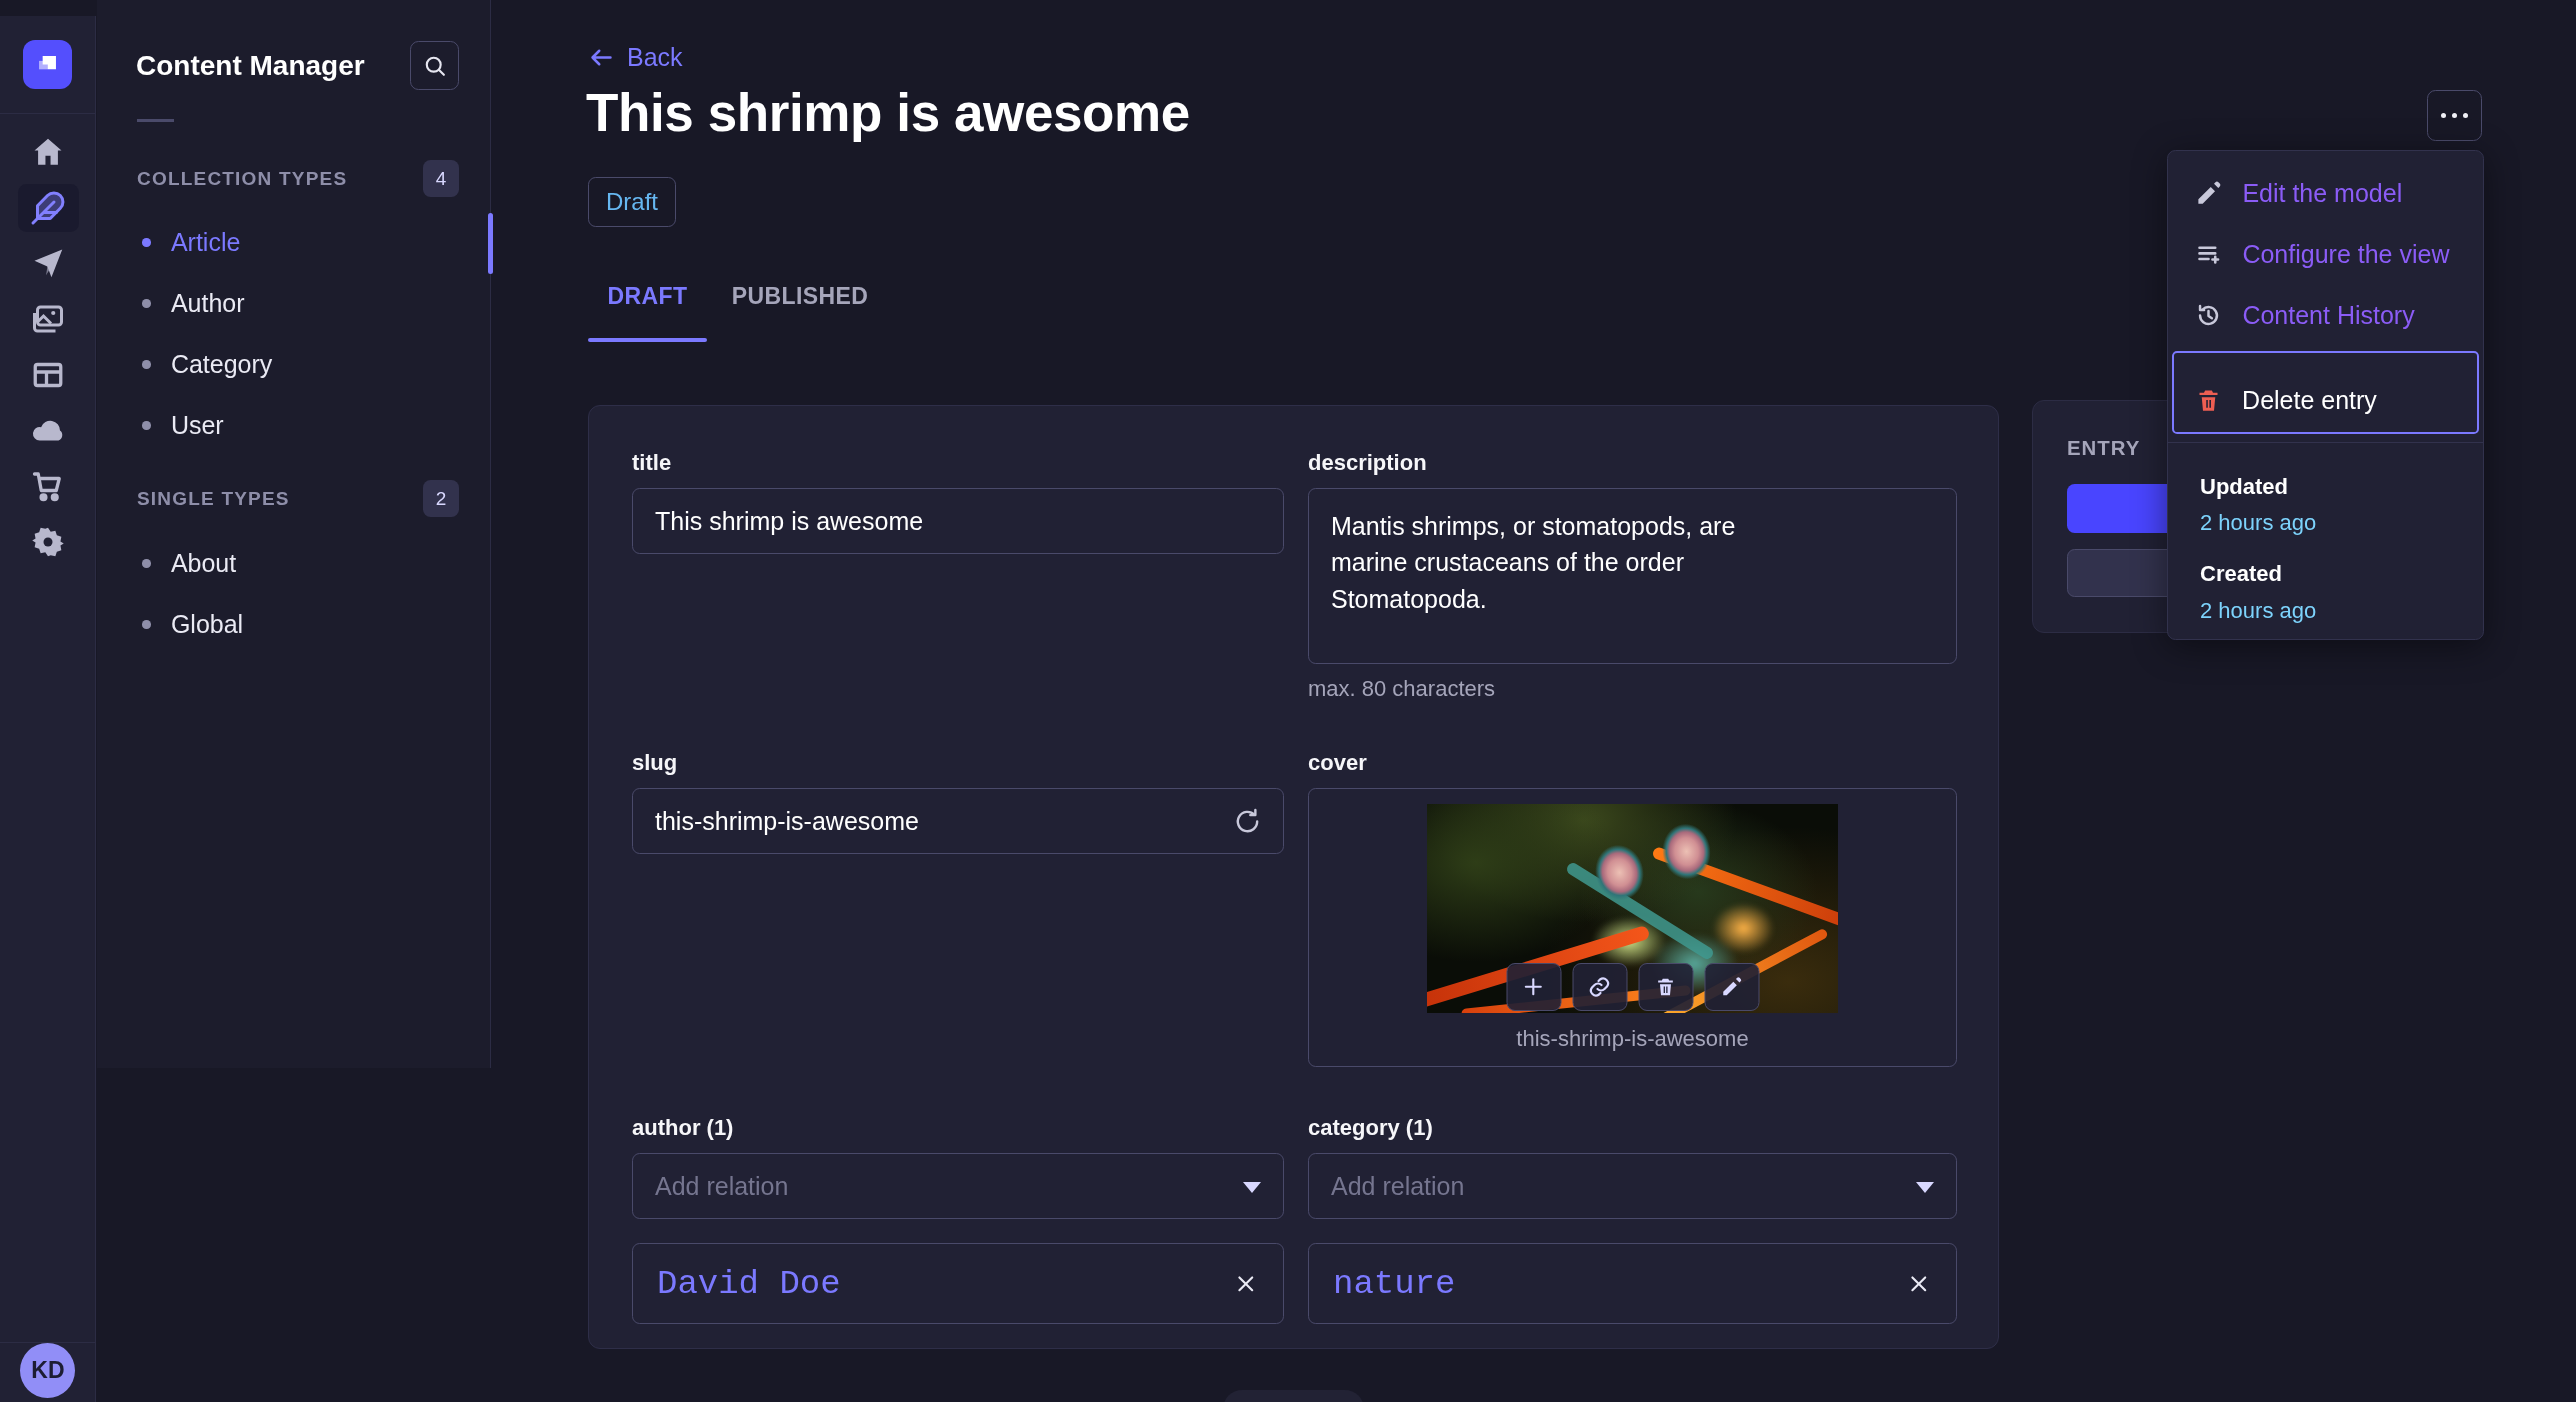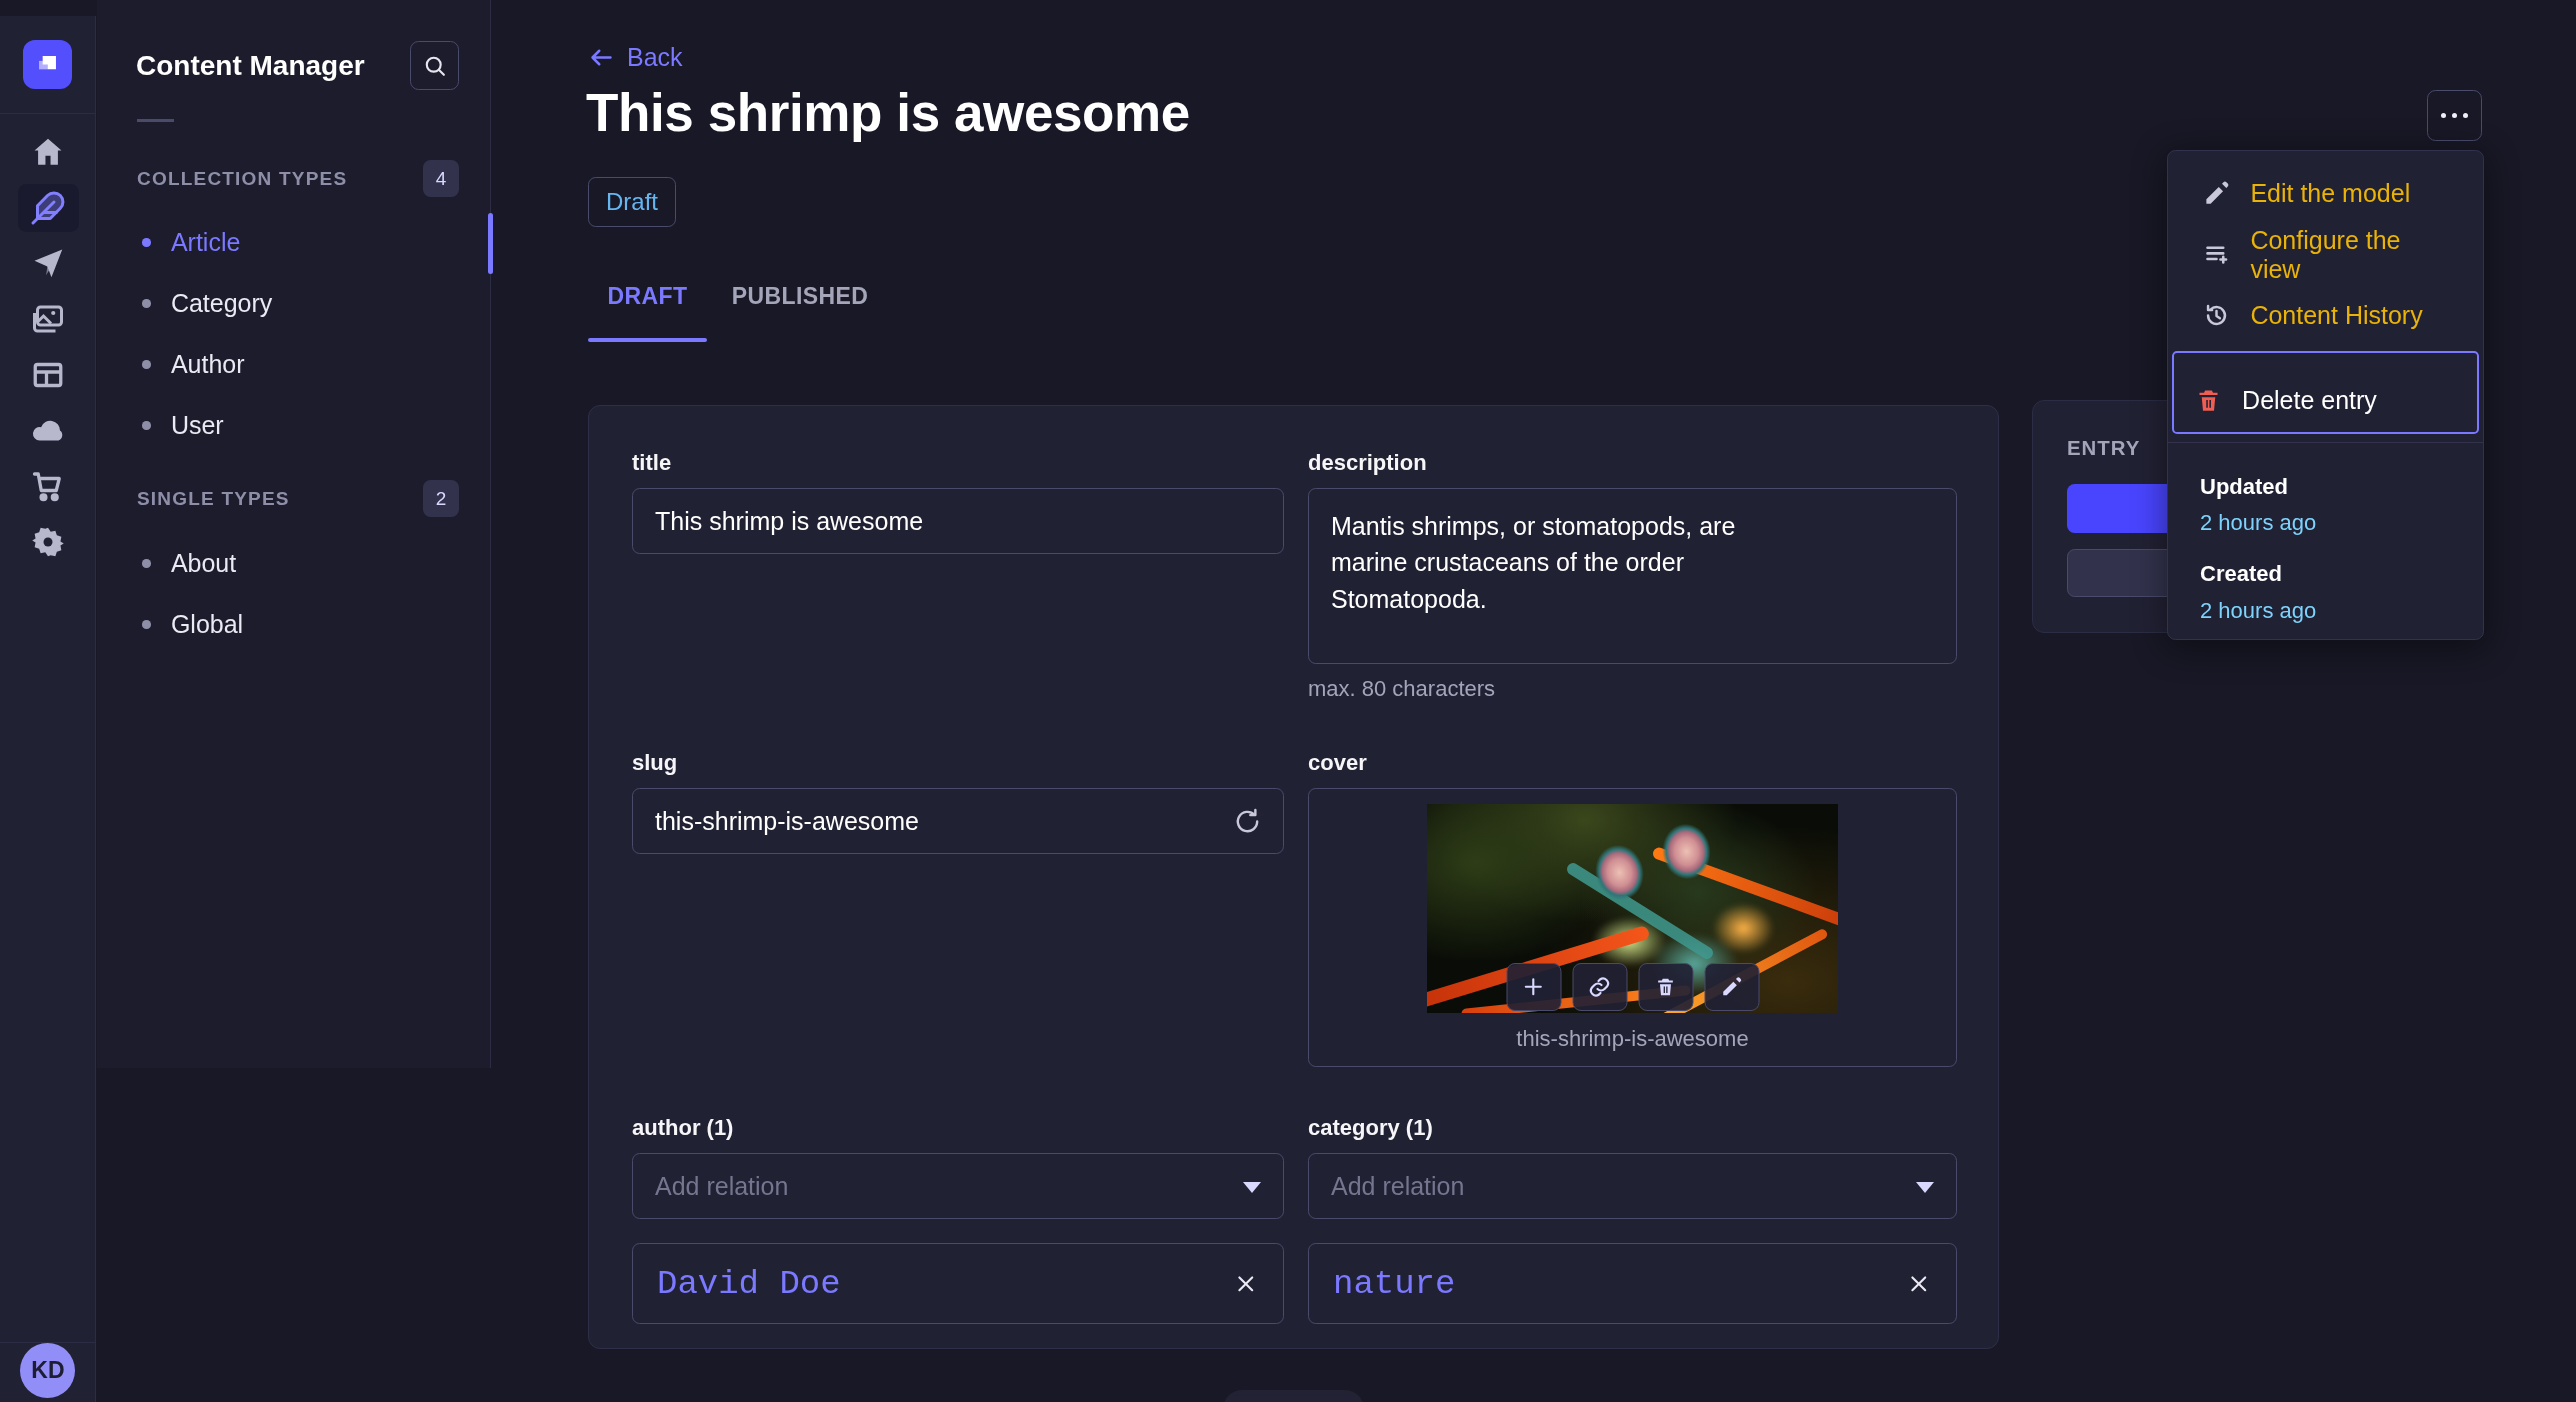--- a/index.html
+++ b/index.html
@@ -167,21 +167,21 @@
   }
   .rel-link { font-size:34px; color:#7b79ff; cursor:pointer;font-family:Liberation Mono, monospace; }
   .rel-x { background:none; border:none; color:#eaeaf4; cursor:pointer; display:flex; }
 
   
   .menu {
     position:absolute; left:1675px; top:150px; width:317px; height:490px; z-index:10;
     background:#212134; border:0.9px solid #32324d; border-radius:8.5px;
     box-shadow:0 6.8px 34px rgba(0,0,0,0.45); padding-top:12px;
   }
-  .menu-item { height:61px; display:flex; align-items:center; gap:20.4px; padding:0 35px; font-size:25px; color:#eab308; cursor:pointer; }
+  .menu-item { height:61px; display:flex; align-items:center; gap:20.4px; padding:0 27px; font-size:25px; color:#8b5cf6; cursor:pointer; }
   .menu-item svg { width:27px; height:27px; color:#c8c8da; flex:none; }
   .menu-item.danger { color:#ffffff;margin-top:16px; }
   .menu-item.danger svg { color:#ee5e52; }
   .focus-box { margin:5.1px 4.3px 0 4.3px; border:2.6px solid #7b79ff; border-radius:5.1px; }
   .focus-box .menu-item { height:63px; padding:0 20.4px; }
   .menu-div { margin-top:7.7px; height:0.9px; background:#32324d; }
   .menu-meta { padding:31px 32px 0 32px; }
   .meta-label { font-size:22px; font-weight:700; color:#ffffff; }
   .meta-value { font-size:22px; color:#7dd3fc; margin-top:10.2px; }
   .meta-block + .meta-block { margin-top:25.6px; }
@@ -272,25 +272,25 @@
       <span class="sn-heading">COLLECTION TYPES</span>
       <span class="sn-badge">4</span>
     </div>
     <ul class="sn-list" style="top:212px;">
       <li class="sn-item active">
         <span class="sn-bullet"></span>
         <span class="sn-label">Article</span>
       </li>
       <li class="sn-item">
         <span class="sn-bullet"></span>
+        <span class="sn-label">Author</span>
+      </li>
+      <li class="sn-item">
+        <span class="sn-bullet"></span>
         <span class="sn-label">Category</span>
-      </li>
-      <li class="sn-item">
-        <span class="sn-bullet"></span>
-        <span class="sn-label">Author</span>
       </li>
       <li class="sn-item">
         <span class="sn-bullet"></span>
         <span class="sn-label">User</span>
       </li>
     </ul>
 
     <div class="sn-section-head" style="top:480px;gap:39px;">
       <span class="sn-heading">SINGLE TYPES</span>
       <span class="sn-badge">2</span>

